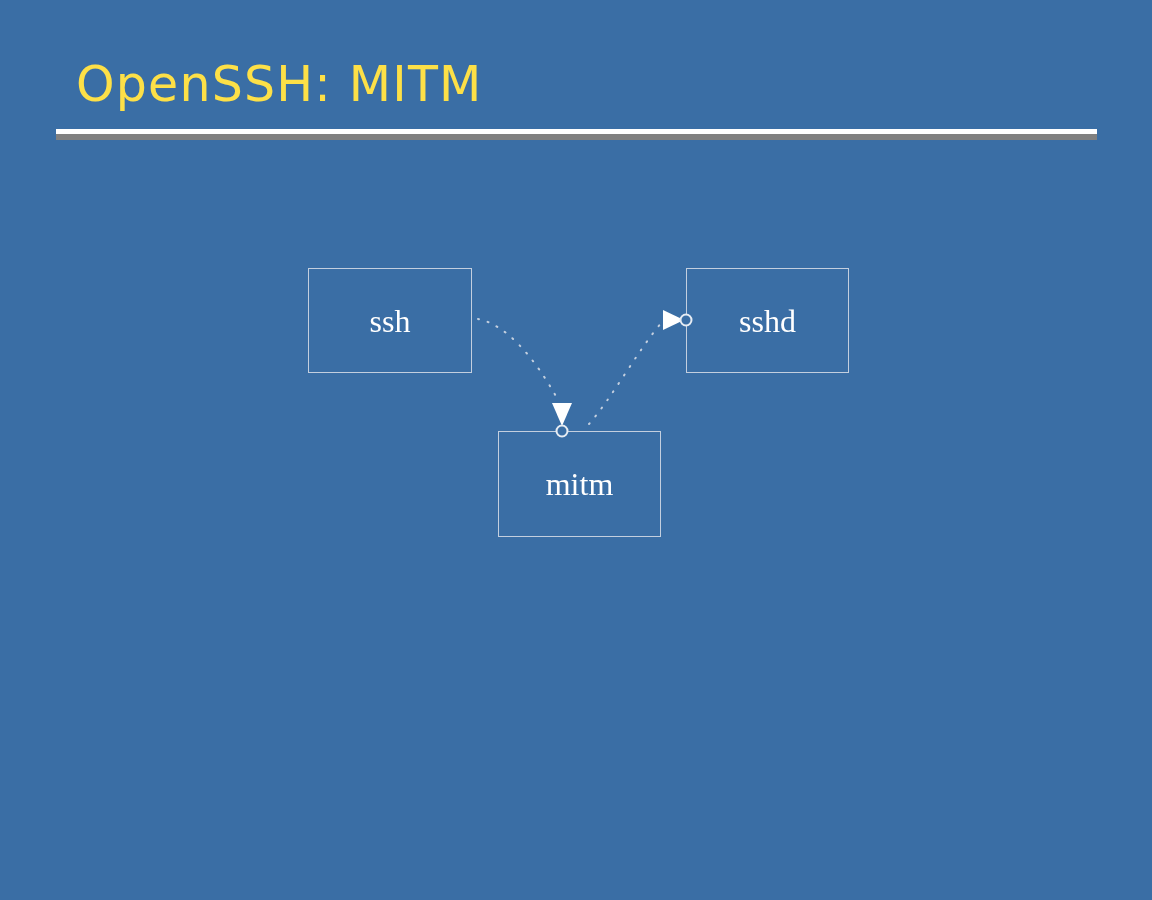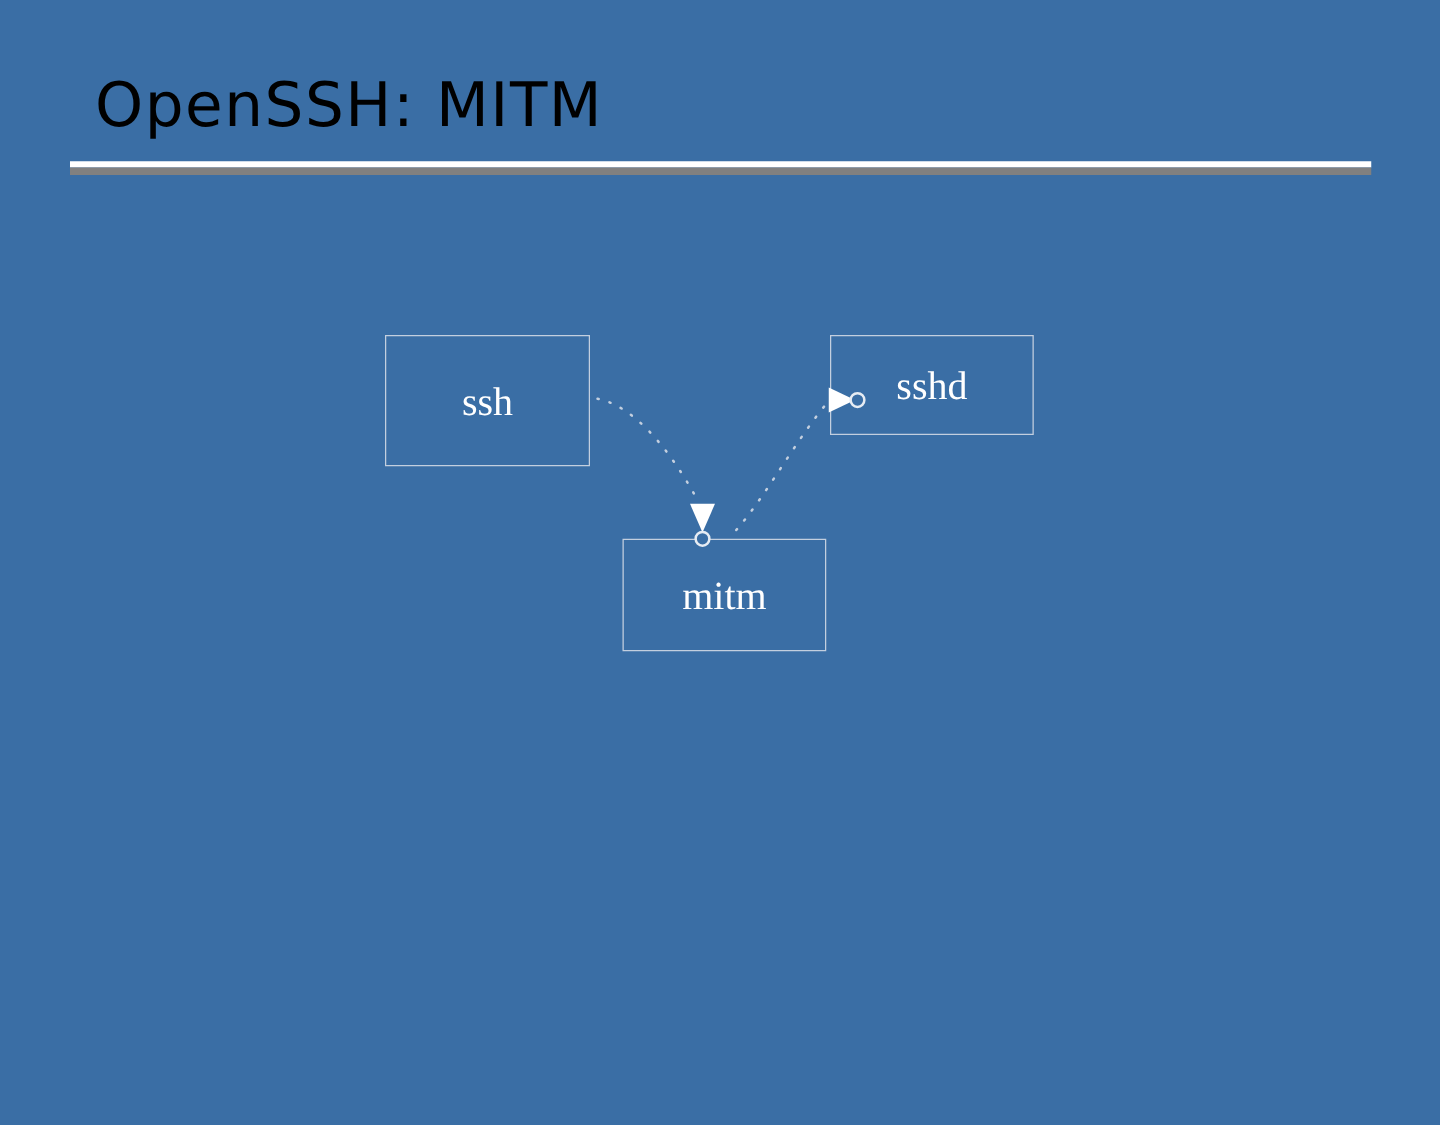--- a/index.html
+++ b/index.html
@@ -19,21 +19,21 @@
 
   
   #title-text {
     position: absolute;
     left: 76px;
     top: 60px;
     font-family: "DejaVu Sans", sans-serif;
     font-size: 49px;
     font-weight: 400;
     letter-spacing: 1.2px;
-    color: #000000;
+    color: #fde047;
     white-space: nowrap;
     line-height: 1.0;
   }
 
   
   #title-rule {
     position: absolute;
     left: 56px;
     top: 129px;
     width: 1041px;
@@ -107,25 +107,25 @@
     <div class="rule-white"></div>
     <div class="rule-gray"></div>
   </div>
 
   <div id="diagram">
 
     <div id="node-ssh" class="node-box" style="left: 308px; top: 268px; width: 164px; height: 105px; border-color: rgb(195, 207, 223);">
       <span class="node-label" style="color: rgb(255, 255, 255);">ssh</span>
     </div>
 
-    <div id="node-sshd" class="node-box" style="left: 664px; top: 268px; width: 163px; height: 80px; border-color: rgb(195, 207, 223);">
+    <div id="node-sshd" class="node-box" style="left: 686px; top: 268px; width: 163px; height: 105px; border-color: rgb(195, 207, 223);">
       <span class="node-label" style="color: rgb(255, 255, 255);">sshd</span>
     </div>
 
-    <div id="node-mitm" class="node-box" style="left: 498px; top: 431px; width: 163px; height: 90px; border-color: rgb(195, 207, 223);">
+    <div id="node-mitm" class="node-box" style="left: 498px; top: 431px; width: 163px; height: 106px; border-color: rgb(195, 207, 223);">
       <span class="node-label" style="color: rgb(255, 255, 255);">mitm</span>
     </div>
 
     <svg id="connectors" viewBox="0 0 1152 900" width="1152" height="900">
 
       <g>
         <path d="M 478,319 C 505,324 534,356 558,400" fill="none" stroke="#c3cfdf" stroke-width="2" stroke-linecap="round" stroke-dasharray="1 9"></path>
 
         <polygon points="552,403 572,403 562,426" fill="#ffffff"></polygon>
 

